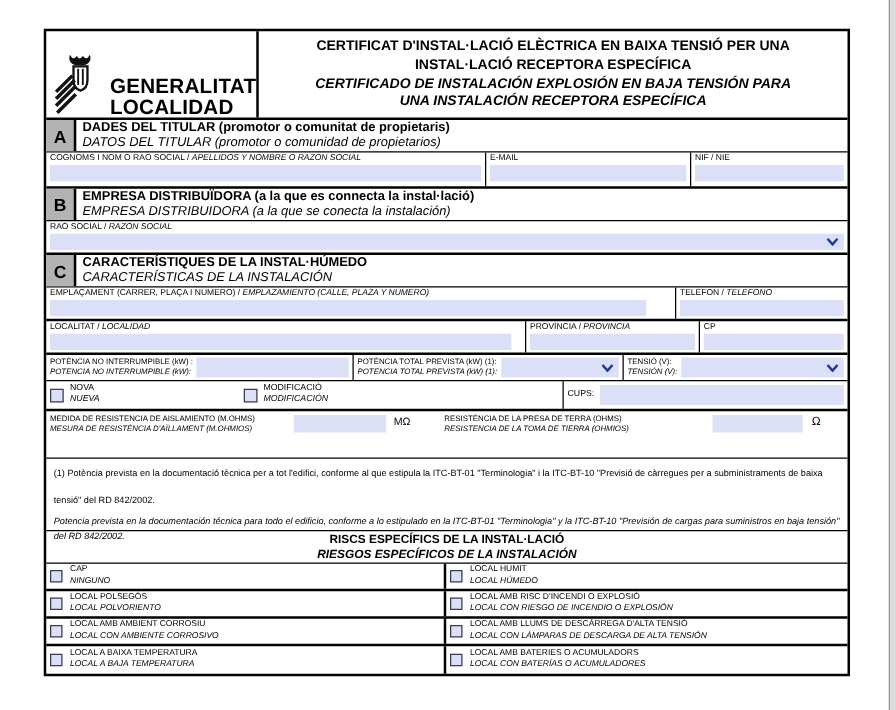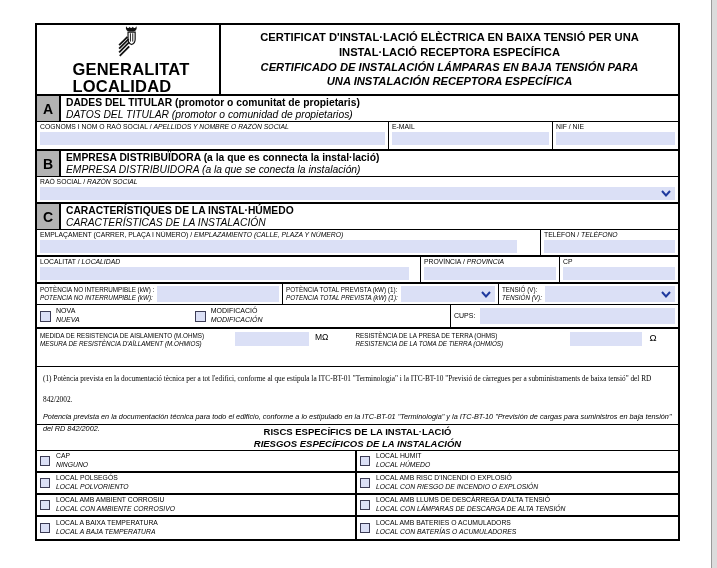--- a/index.html
+++ b/index.html
@@ -11,22 +11,22 @@
 
   .form { position: absolute; left: 35px; top: 23px; width: 645px;
           border: 2px solid #000; background: #fff; }
 
   .row { display: flex; width: 641px; }
   .bb1 { border-bottom: 1px solid #000; }
   .bb2 { border-bottom: 2px solid #000; }
 
   
   .header { height: 71px; }
-  .logo-cell { width: 184px; border-right: 2px solid #000; display: flex;
-               align-items: center; padding-left: 6px; gap: 4px; flex-direction: column; }
+  .logo-cell { width: 170px; border-right: 2px solid #000; display: flex;
+               align-items: flex-end; padding-left: 6px; gap: 4px; }
   .logo-text { font-size: 16.5px; font-weight: 600; letter-spacing: 0.2px; line-height: 1.0; }
   .title-cell { flex: 1; display: flex; flex-direction: column; justify-content: center;
                 text-align: center; padding: 2px 16px; }
   .t-ca { font-size: 11.2px; font-weight: bold; line-height: 1.3; }
   .t-es { font-size: 11.2px; font-weight: bold; font-style: italic; line-height: 1.3; }
 
   
   .sec-head { height: 26px; align-items: stretch; }
   .sec-letter { width: 24px; background: #b3b3b3; border-right: 2px solid #000;
                 display: flex; align-items: center; justify-content: center;
@@ -46,21 +46,21 @@
   .chev { position: absolute; right: 4px; top: 3px; }
 
   .lbl2 { font-size: 6.3px; line-height: 1.25; white-space: nowrap; }
   .inline { flex-direction: row; align-items: center; gap: 3px; }
 
   .checkbox { width: 11px; height: 11px; background: #dbe0f6; border: 1px solid #3c3c55;
               flex: none; cursor: pointer; }
 
   
   .footnote { height: 58px; padding: 1px 6px; display: block; }
-  .fn-ca { font-size: 7.3px; line-height: 21px; font-family: Liberation Serif, serif; }
+  .fn-ca { font-size: 7.3px; line-height: 21px; }
   .fn-es { font-size: 7.3px; font-style: italic; line-height: 12px; margin-top: 1px; }
 
   
   .risks-head { height: 26px; flex-direction: column; align-items: center; justify-content: center; }
   .rh-ca { font-size: 9.5px; font-weight: bold; line-height: 1.2; }
   .rh-es { font-size: 9.5px; font-weight: bold; font-style: italic; line-height: 1.2; }
   .risk-row { height: 22px; }
   .risk-cell { display: flex; align-items: center; padding: 1px 3px; gap: 6px; }
   .risk-cell.left  { width: 320px; border-right: 2px solid #000; }
   .risk-cell.right { flex: 1; }
@@ -87,21 +87,21 @@
           </g>
         </svg>
         <div class="logo-text">
           <div>GENERALITAT</div>
           <div>LOCALIDAD</div>
         </div>
       </div>
       <div class="title-cell">
         <div class="t-ca">CERTIFICAT D'INSTAL·LACIÓ ELÈCTRICA EN BAIXA TENSIÓ PER UNA</div>
         <div class="t-ca">INSTAL·LACIÓ RECEPTORA ESPECÍFICA</div>
-        <div class="t-es">CERTIFICADO DE INSTALACIÓN LÁMPARAS EN BAJA TENSIÓN PARA</div>
+        <div class="t-es">CERTIFICADO DE INSTALACIÓN EXPLOSIÓN EN BAJA TENSIÓN PARA</div>
         <div class="t-es">UNA INSTALACIÓN RECEPTORA ESPECÍFICA</div>
       </div>
     </div>
 
     <div class="row sec-head bb1">
       <div class="sec-letter">A</div>
       <div class="sec-titles">
         <div class="st-ca">DADES DEL TITULAR (promotor o comunitat de propietaris)</div>
         <div class="st-es">DATOS DEL TITULAR (promotor o comunidad de propietarios)</div>
       </div>

